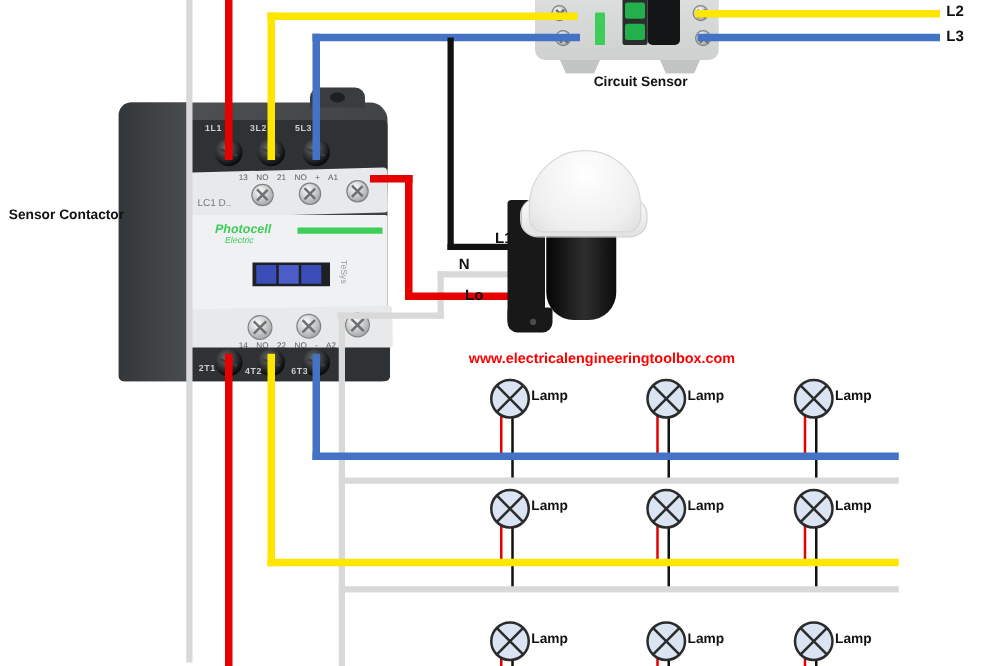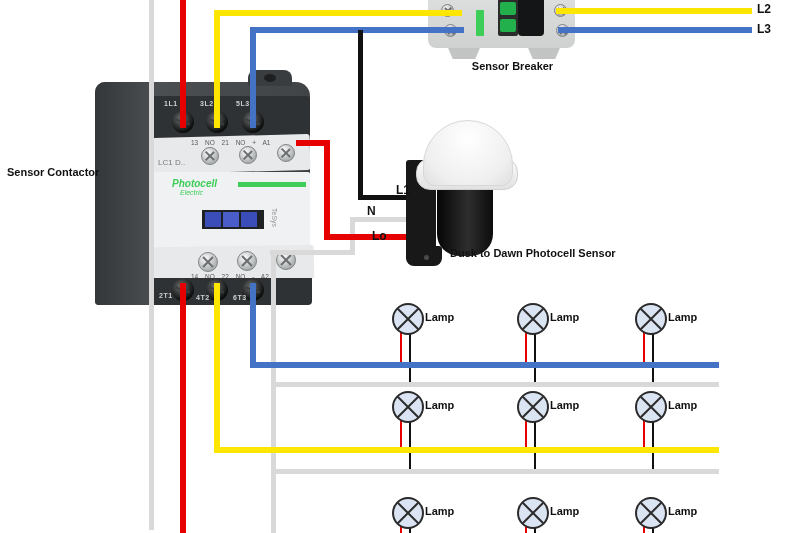--- a/index.html
+++ b/index.html
@@ -101,21 +101,21 @@
     <div class="abs" style="left:72px;top:49px;width:16px;height:13px;background:#21b04b;border-radius:2px;"></div>
     <div class="abs" style="left:90px;top:22px;width:26px;height:44px;background:#141516;border-radius:4px;"></div>
     <div class="abs" style="left:48px;top:40px;width:8px;height:26px;background:#3dcd58;border-radius:1px;"></div>
     <span class="screw-silver" style="left:13px;top:34px;width:13px;height:13px;"></span>
     <span class="screw-silver" style="left:16px;top:54px;width:13px;height:13px;"></span>
     <span class="screw-silver" style="left:126px;top:34px;width:13px;height:13px;"></span>
     <span class="screw-silver" style="left:128px;top:54px;width:13px;height:13px;"></span>
     <div class="abs" style="left:20px;top:78px;width:32px;height:11px;background:#c2c4c3;clip-path:polygon(0 0,100% 0,85% 100%,15% 100%);"></div>
     <div class="abs" style="left:100px;top:78px;width:32px;height:11px;background:#c2c4c3;clip-path:polygon(0 0,100% 0,85% 100%,15% 100%);"></div>
   </div>
-  <span class="lbl-sm" style="left:455px;top:60px;width:115px;text-align:center;">Sensor Breaker</span>
+  <span class="lbl-sm" style="left:455px;top:60px;width:115px;text-align:center;">Circuit Sensor</span>
 
   <div class="wire c-gray" style="left:149px;top:0;width:5px;height:530px;"></div>
   <div class="wire c-red" style="left:180px;top:0;width:6px;height:128px;"></div>
   <div class="wire c-red" style="left:180px;top:283px;width:6px;height:250px;"></div>
 
   <div class="wire c-yellow" style="left:214px;top:10px;width:248px;height:6px;"></div>
   <div class="wire c-yellow" style="left:214px;top:10px;width:6px;height:118px;"></div>
   <div class="wire c-blue" style="left:250px;top:27px;width:214px;height:6px;"></div>
   <div class="wire c-blue" style="left:250px;top:27px;width:6px;height:101px;"></div>
   <div class="wire c-yellow" style="left:556px;top:8px;width:196px;height:6px;"></div>
@@ -164,25 +164,25 @@
     <div class="abs" style="left:6px;top:45px;width:30px;height:104px;background:#181818;border-radius:3px 0 8px 8px;"></div>
     <div class="abs" style="left:6px;top:131px;width:36px;height:20px;background:#181818;border-radius:3px 3px 8px 8px;"></div>
     <div class="abs" style="left:24px;top:140px;width:5px;height:5px;background:#4a4a4a;border-radius:50%;"></div>
     <div class="abs" style="left:37px;top:71px;width:56px;height:70px;background:linear-gradient(90deg,#050505,#2e2e2e 55%,#0c0c0c);border-radius:4px 4px 22px 22px;"></div>
     <div class="abs" style="left:16px;top:43px;width:102px;height:32px;background:linear-gradient(180deg,#fbfbfb,#e2e2e2);border:1px solid #cfcfcf;border-radius:14px;box-sizing:border-box;"></div>
     <div class="abs" style="left:23px;top:5px;width:90px;height:66px;background:radial-gradient(ellipse at 50% 28%,#ffffff,#efefef 70%,#dedede);border:1px solid #d8d8d8;border-radius:46px 46px 12px 12px;box-sizing:border-box;"></div>
   </div>
   <span class="lbl" style="left:396px;top:183px;">L1</span>
   <span class="lbl" style="left:367px;top:204px;">N</span>
   <span class="lbl" style="left:372px;top:229px;">Lo</span>
-  <span class="lbl-sm" style="left:450px;top:247px;">Dusk to Dawn Photocell Sensor</span>
 
   <span class="lbl" style="left:757px;top:2px;">L2</span>
   <span class="lbl" style="left:757px;top:22px;">L3</span>
 
+  <span class="watermark" style="left:375px;top:281px;">www.electricalengineeringtoolbox.com</span>
 
   <div class="lamp" style="left:392px;top:303px;"></div>
   <span class="lbl-sm" style="left:425px;top:311px;">Lamp</span>
   <div class="lamp" style="left:517px;top:303px;"></div>
   <span class="lbl-sm" style="left:550px;top:311px;">Lamp</span>
   <div class="lamp" style="left:635px;top:303px;"></div>
   <span class="lbl-sm" style="left:668px;top:311px;">Lamp</span>
 
   <div class="lamp" style="left:392px;top:391px;"></div>
   <span class="lbl-sm" style="left:425px;top:399px;">Lamp</span>

